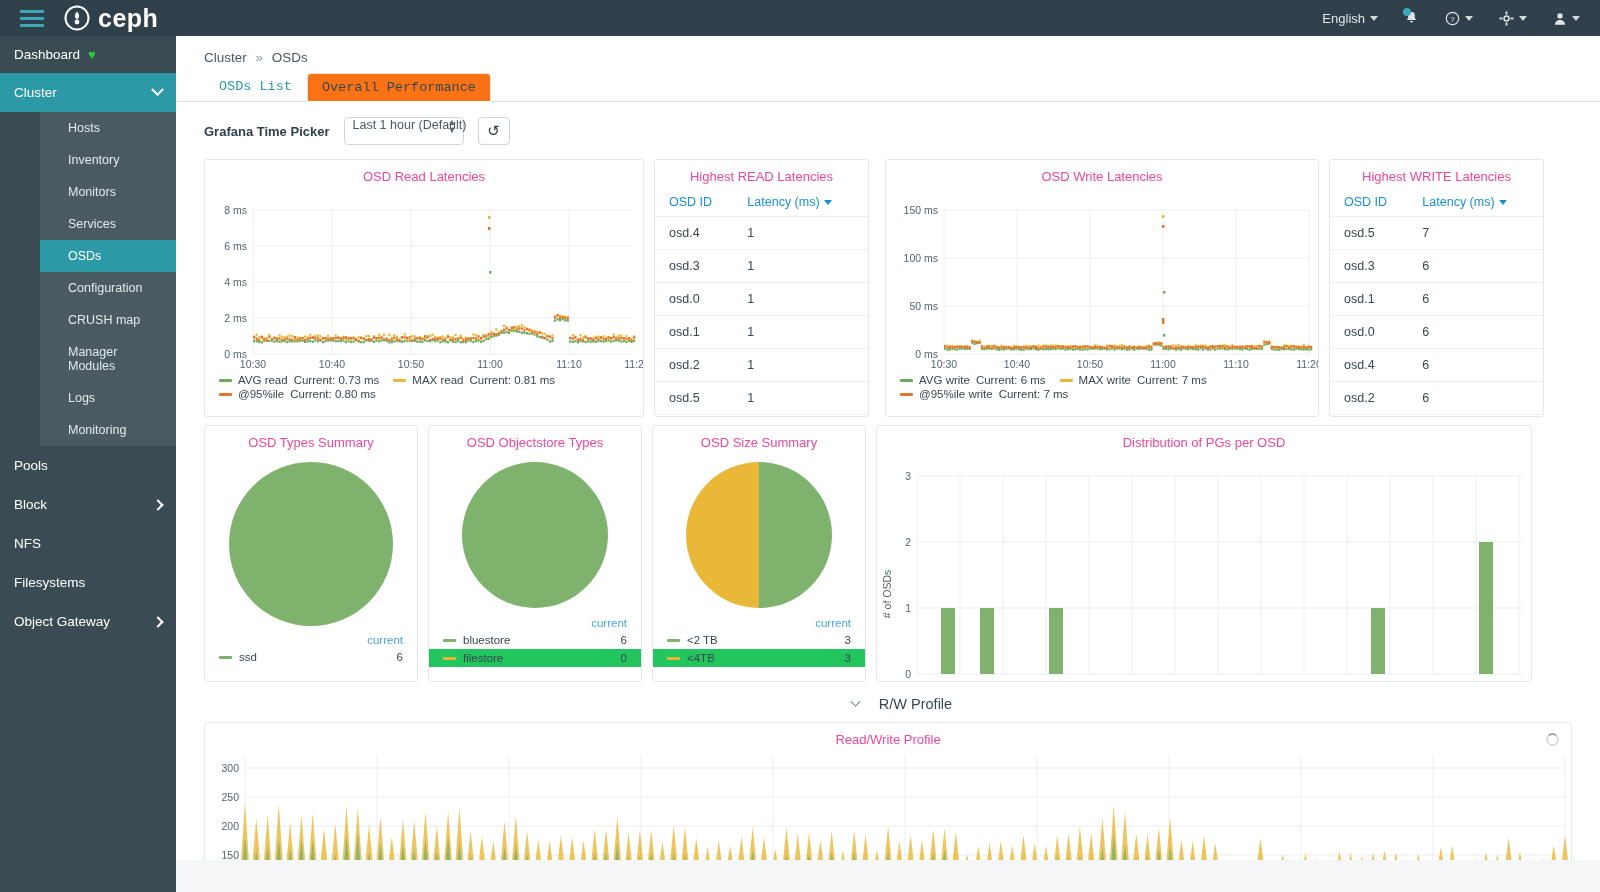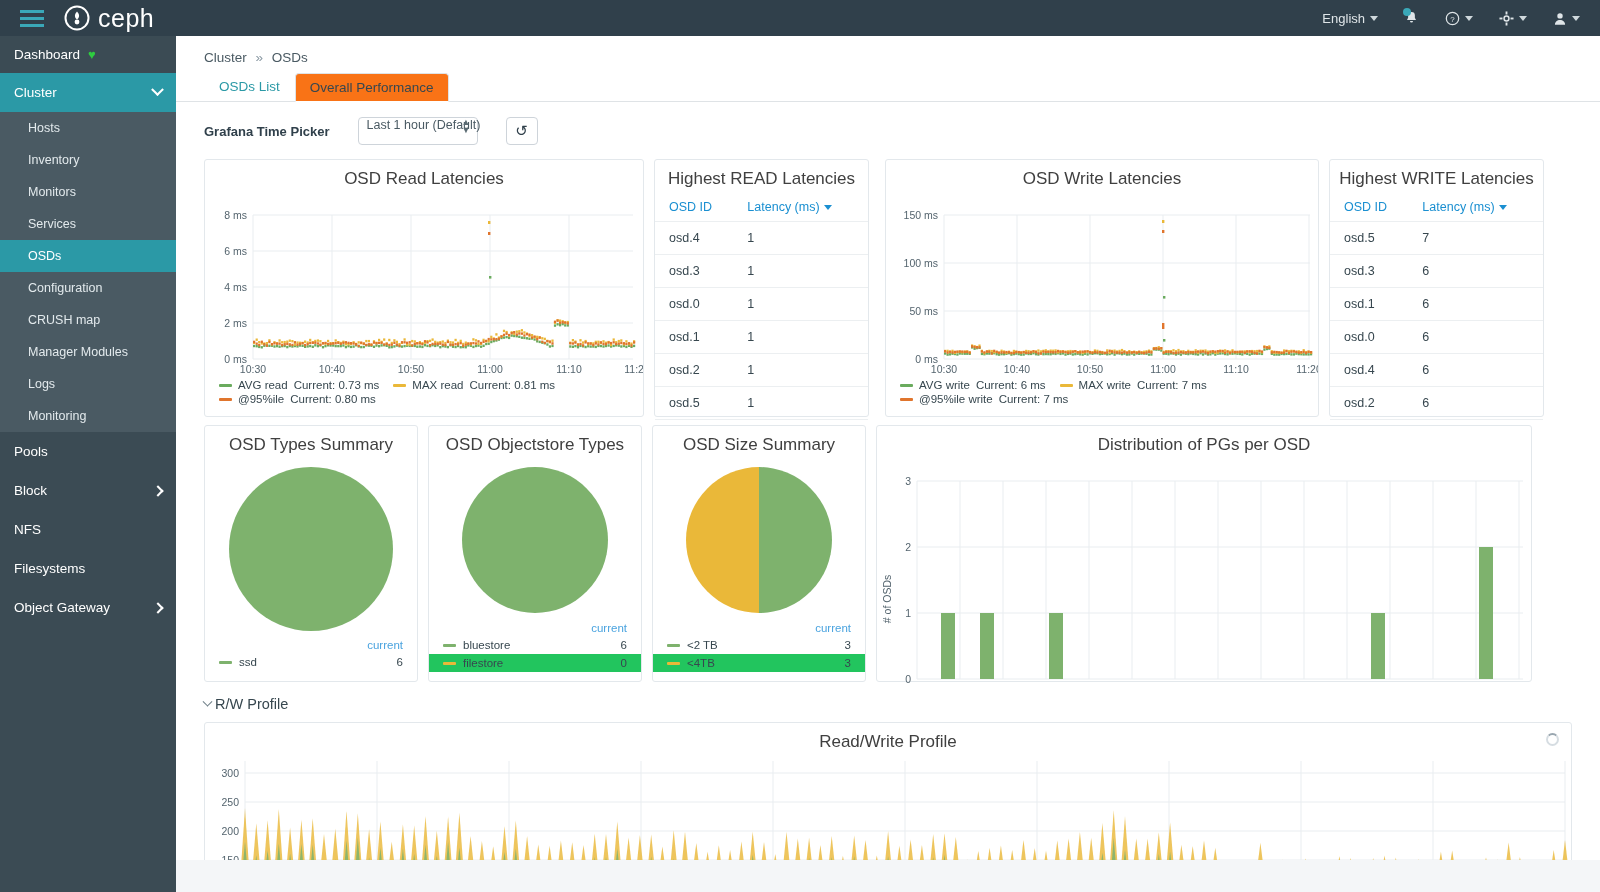--- a/index.html
+++ b/index.html
@@ -11,76 +11,76 @@
   
   #topbar {
     position: absolute; top: 0; left: 0; width: 1600px; height: 36px;
     background: #30404b; display: flex; align-items: center;
   }
   #hamburger { width: 64px; display: flex; flex-direction: column; align-items: center;
     justify-content: center; gap: 4px; cursor: pointer; }
   #hamburger i { display: block; width: 24px; height: 3px; background: #3aa8b8; }
   #brand { display: flex; align-items: center; gap: 8px; color: #fff; }
   #brand .logo { width: 26px; height: 26px; position: relative; }
-  #brand .wordmark { font-size: 25px; letter-spacing: .5px; font-weight: 400; }
+  #brand .wordmark { font-size: 25px; letter-spacing: .5px; font-weight: 700; }
   #topbar-right { margin-left: auto; display: flex; align-items: center;
     gap: 26px; padding-right: 20px; color: #dfe5e8; font-size: 13px; }
   .tb-item { display: flex; align-items: center; gap: 5px; cursor: pointer; position: relative; }
   .caret { width: 0; height: 0; border-left: 4px solid transparent;
     border-right: 4px solid transparent; border-top: 5px solid #cfd8dc; }
   .badge-dot { position: absolute; top: -2px; right: 8px; width: 8px; height: 8px;
     border-radius: 50%; background: #3aa8b8; }
   
   #sidebar {
     position: absolute; top: 36px; left: 0; width: 176px; height: 856px;
     background: #3b4b54; color: #fff; font-size: 13.5px; overflow: hidden;
   }
   .nav-top { padding: 11px 14px; display: flex; align-items: center; gap: 8px;
     cursor: pointer; background: #3b4b54; }
   .nav-main { padding: 12px 14px; display: flex; align-items: center;
     cursor: pointer; }
   .nav-main.active { background: #2b99a6; }
   .nav-main .chev-d { margin-left: auto; }
-  .nav-sub { background: #4a5a63; }
+  .nav-sub { background: #4a5a63; margin-left: 40px; }
   .nav-sub .sub-item { padding: 9px 14px 9px 28px; font-size: 12.5px;
     color: #e3eaed; cursor: pointer; }
   .nav-sub .sub-item.active { background: #2b99a6; color: #fff; }
   .chev-d { width: 9px; height: 9px; border-right: 2.2px solid #fff;
     border-bottom: 2.2px solid #fff; transform: rotate(45deg) translate(-2px,-2px); }
   .chev-r { width: 8px; height: 8px; border-right: 2.4px solid #fff;
     border-top: 2.4px solid #fff; transform: rotate(45deg); margin-left: auto; }
   .heart { color: #2ecc40; font-size: 13px; }
   
   #main { position: absolute; top: 36px; left: 176px; width: 1424px; height: 824px;
     background: #fff; overflow: hidden; }
   #breadcrumb { padding: 14px 0 8px 28px; font-size: 13.5px; color: #4a5a63; }
   #breadcrumb .sep { color: #8a99a3; margin: 0 5px; }
   #tabs { display: flex; align-items: flex-end; padding-left: 28px;
-    border-bottom: 1px solid #dfe3e6; height: 29px; }
+    border-bottom: 1px solid #dfe3e6; height: 29px; font-family: Liberation Mono, monospace; }
   .tab { padding: 6px 14px; font-size: 13.5px; color: #2b99a6; cursor: pointer;
     border: 1px solid transparent; border-radius: 4px 4px 0 0; }
   .tab.active { color: #37474f; background: #f97316; border-color: #dfe3e6;
     border-bottom-color: #fff; margin-bottom: -1px; }
-  #picker-row { display: flex; align-items: center; gap: 28px;
+  #picker-row { display: flex; align-items: center; gap: 14px;
     padding: 15px 0 14px 28px; }
   #picker-label { font-size: 13px; font-weight: bold; color: #30404b; }
   #picker-select { width: 120px; height: 28px; font-size: 12.5px; color: #4a5a63;
     border: 1px solid #ced4da; border-radius: 4px; padding: 0 22px 0 8px;
     background: #fff; display: flex; align-items: flex-start; position: relative;
     cursor: pointer; white-space: nowrap; }
   #picker-select .spin { position: absolute; right: 6px; font-size: 9px;
     line-height: 8px; color: #5a6a72; }
   #refresh-btn { width: 32px; height: 28px; border: 1px solid #ced4da;
     border-radius: 4px; background: #fff; display: flex; align-items: center;
     justify-content: center; cursor: pointer; font-size: 15px; color: #30404b; }
   
   .row { display: flex; gap: 10px; padding: 0 28px; align-items: stretch; }
   .panel { background: #fff; border: 1px solid #e3e8ec; border-radius: 3px;
     position: relative; }
-  .panel-title { text-align: center; font-size: 17px; color: #404040;
+  .panel-title { text-align: center; font-size: 13px; color: #ec4899;
     padding: 9px 0 4px; }
   .legend { font-size: 11.5px; color: #37474f; padding: 2px 12px 6px 14px; }
   .legend-row { display: flex; align-items: center; gap: 6px; margin-top: 2px;
     flex-wrap: nowrap; }
   .lg-dash { display: inline-block; width: 13px; height: 3px; border-radius: 1px; }
   .lg-text { white-space: nowrap; }
   
   table.lat { width: 100%; border-collapse: collapse; font-size: 12.5px; }
   table.lat th { color: #1a8fd1; text-align: left; font-weight: normal;
     padding: 7px 10px 7px 14px; border-bottom: 1px solid #eceff1; }
@@ -91,22 +91,22 @@
     border-left: 4px solid transparent; border-right: 4px solid transparent;
     border-top: 5px solid #1a8fd1; vertical-align: middle; }
   
   .pie-legend { font-size: 11.5px; }
   .pie-legend .hdr { text-align: right; color: #4aa3df; padding: 0 14px 2px 0; }
   .pie-legend .prow { display: flex; align-items: center; padding: 3px 14px 3px 14px; }
   .pie-legend .prow.hl { background: #22c55e; }
   .pie-legend .pname { margin-left: 7px; color: #37474f; }
   .pie-legend .pval { margin-left: auto; color: #37474f; }
   
-  #rw-head { display: flex; align-items: center; gap: 4px;
-    padding: 14px 0 10px 28px; font-size: 14.5px; color: #37474f; cursor: pointer; }
+  #rw-head { display: flex; align-items: center; gap: 20px;
+    padding: 14px 0 10px 28px; font-size: 14.5px; color: #37474f; cursor: pointer; justify-content: center; }
   .chev-sm { width: 7px; height: 7px; border-right: 1.8px solid #6b7b84;
     border-bottom: 1.8px solid #6b7b84; transform: rotate(45deg) translate(-2px,-2px); }
   .spinner { width: 13px; height: 13px; border: 2px solid #d6dde2;
     border-top-color: #9aa7b0; border-radius: 50%; position: absolute;
     top: 10px; right: 12px; }
   svg { display: block; }
   .axlbl { font-size: 10.5px; fill: #54646e; font-family: "Liberation Sans", sans-serif; }
 </style>
 </head>
 <body>

